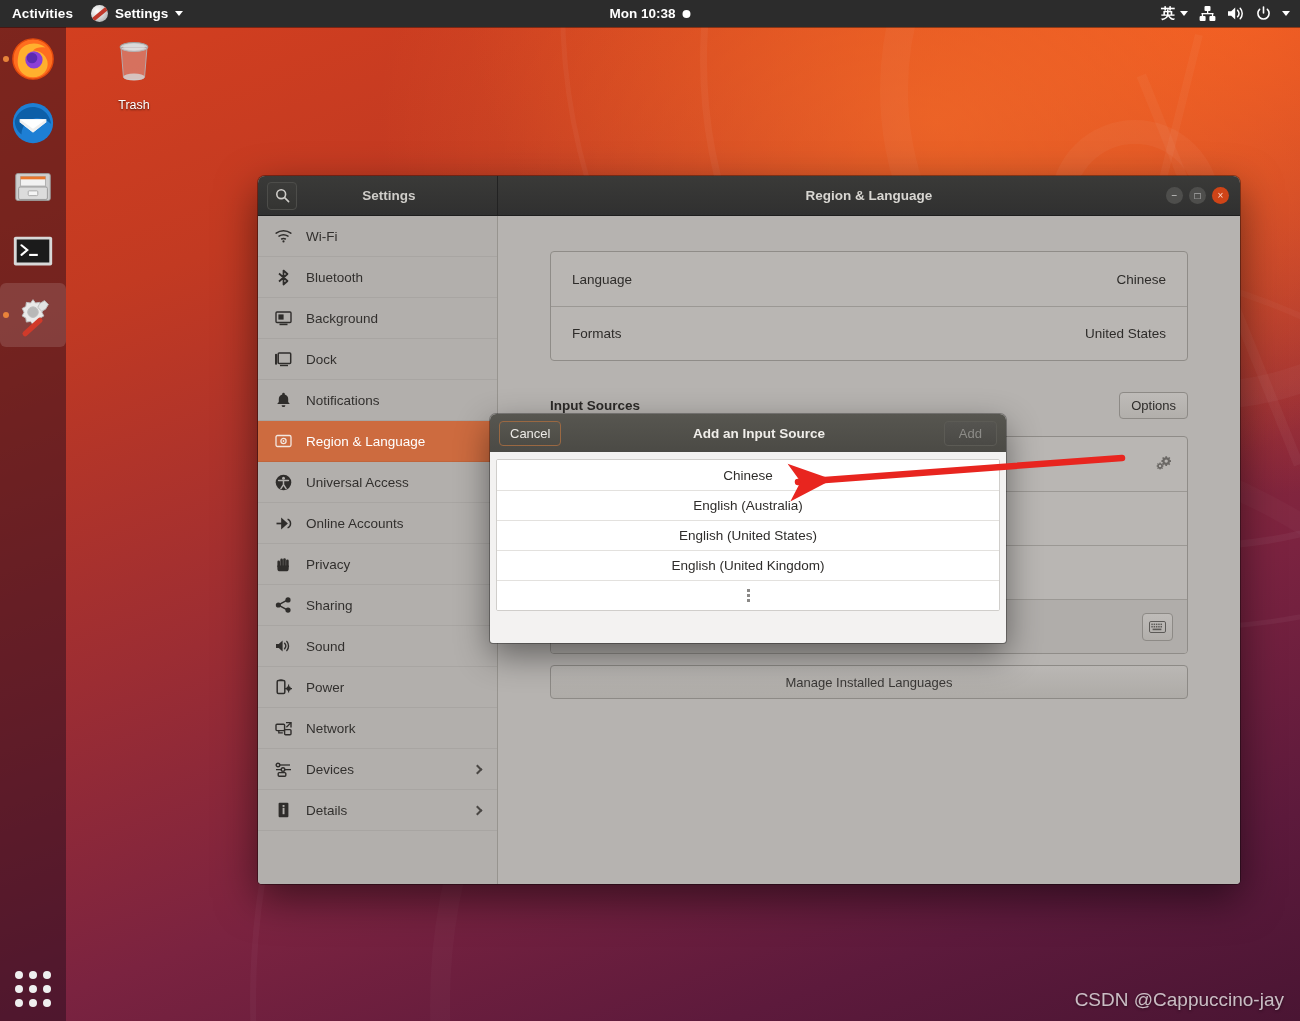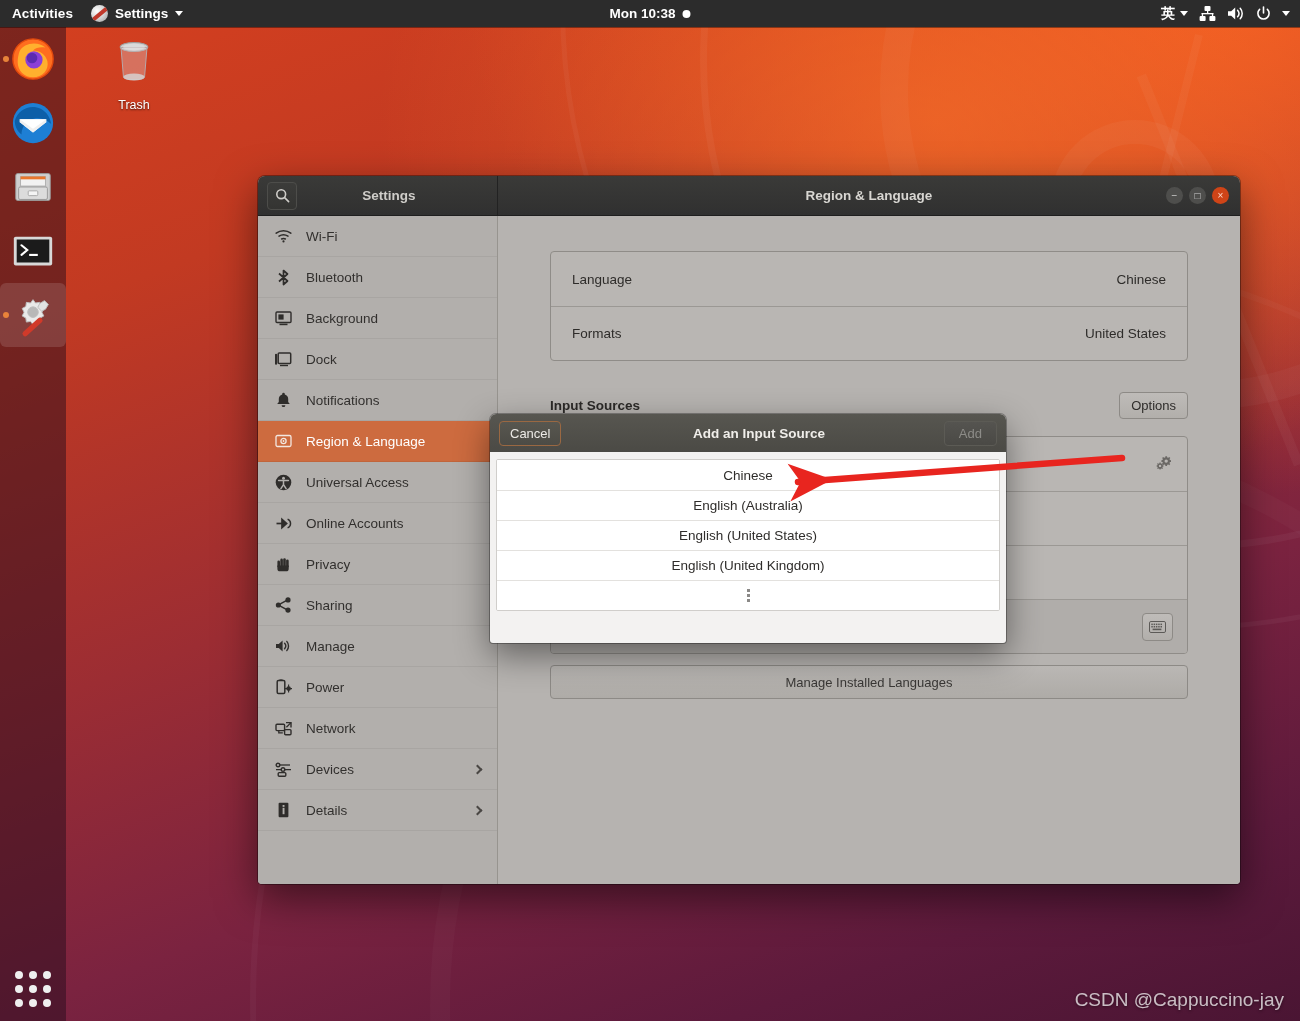--- a/index.html
+++ b/index.html
@@ -505,21 +505,21 @@
         </div>
 
         <div class="side-item">
           <span class="side-icon">
             <svg width="17" height="14" viewBox="0 0 17 14" fill="#2f2d2b">
               <path d="M1 5h2.8L7.6 1.5v11L3.8 9H1z"></path>
               <path d="M9.6 4.3a4 4 0 0 1 0 5.4" stroke="#2f2d2b" stroke-width="1.4" fill="none" stroke-linecap="round"></path>
               <path d="M11.8 2.4a7 7 0 0 1 0 9.2" stroke="#2f2d2b" stroke-width="1.4" fill="none" stroke-linecap="round"></path>
             </svg>
           </span>
-          <span class="lbl">Manage</span>
+          <span class="lbl">Sound</span>
         </div>
 
         <div class="side-item">
           <span class="side-icon">
             <svg width="16" height="16" viewBox="0 0 16 16" fill="none" stroke="#2f2d2b" stroke-width="1.5">
               <rect x="1.2" y="1.5" width="7.6" height="13" rx="1.2"></rect>
               <rect x="3.4" y="0.4" width="3.2" height="1.5" fill="#2f2d2b" stroke="none"></rect>
               <circle cx="12.6" cy="9.6" r="2.3" fill="#2f2d2b" stroke="none"></circle>
               <path d="M12.6 5.6v8M8.6 9.6h8" stroke-width="1.1"></path>
             </svg>

